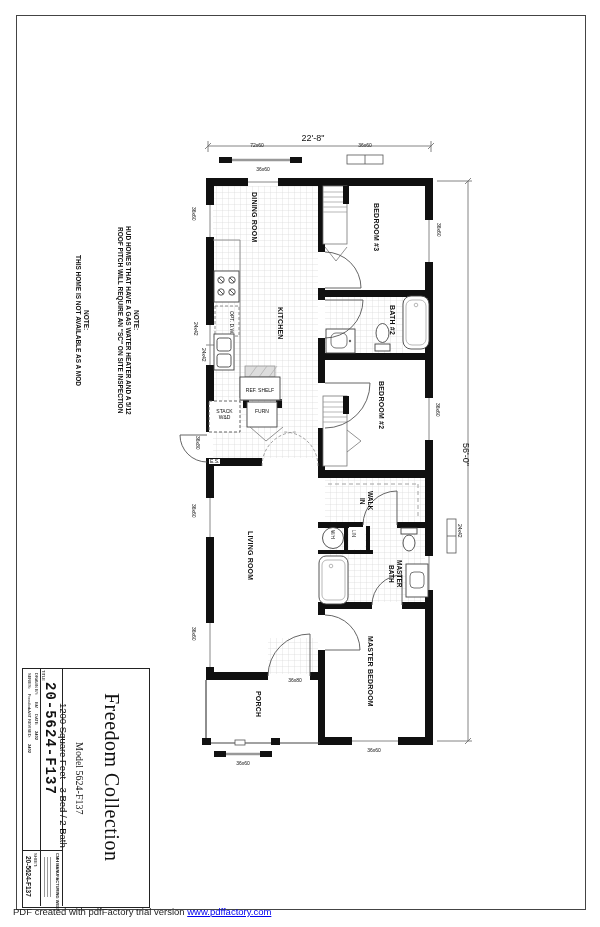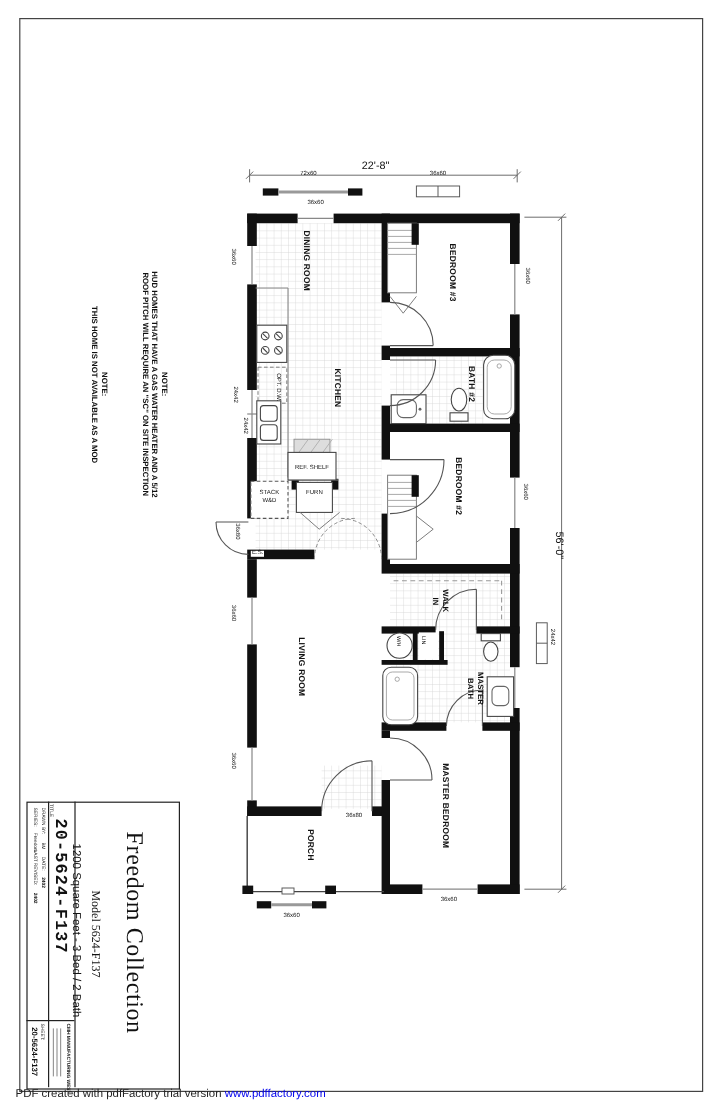--- a/index.html
+++ b/index.html
@@ -12,21 +12,21 @@
   .v2{writing-mode:vertical-rl;text-align:center;}
   .v2 div{line-height:8px;}
   .room{font-size:7px;font-weight:700;letter-spacing:.2px;}
   .sm{font-size:5px;}
   .xs{font-size:4px;}
   .dim{font-size:9px;}
   .note{font-size:6.5px;font-weight:700;line-height:11px;white-space:normal;}
   .tb-line{position:absolute;background:#222;}
   .addr-line{position:absolute;width:1px;height:40px;background:#999;}
   .footer{position:absolute;left:13px;top:906px;font-size:9.5px;color:#222;}
-  .footer a{color:#0000ee;cursor:pointer;}
+  .footer a{color:#0000ee;text-decoration:underline;cursor:pointer;}
   .whitebg{background:#fff;padding:0 1px;}
 </style>
 </head>
 <body>
 
 <div class="page">
 
   <div class="border-rect"></div>
 
   <svg class="plan" width="600" height="927" viewBox="0 0 600 927">

